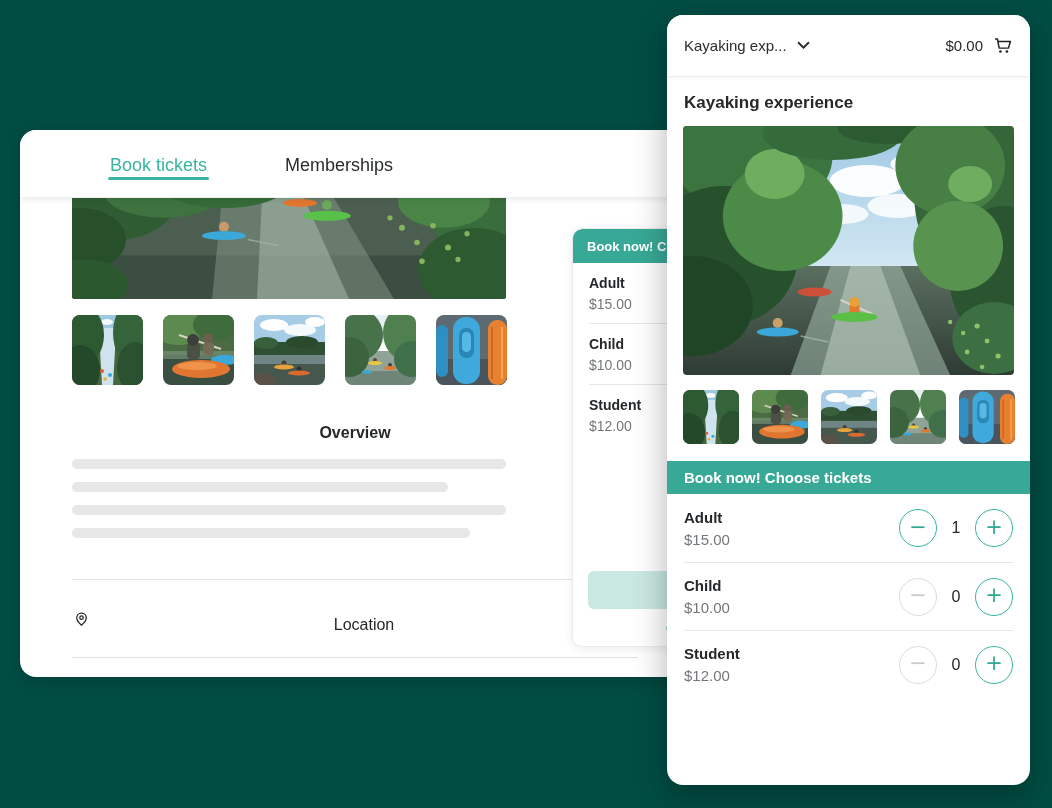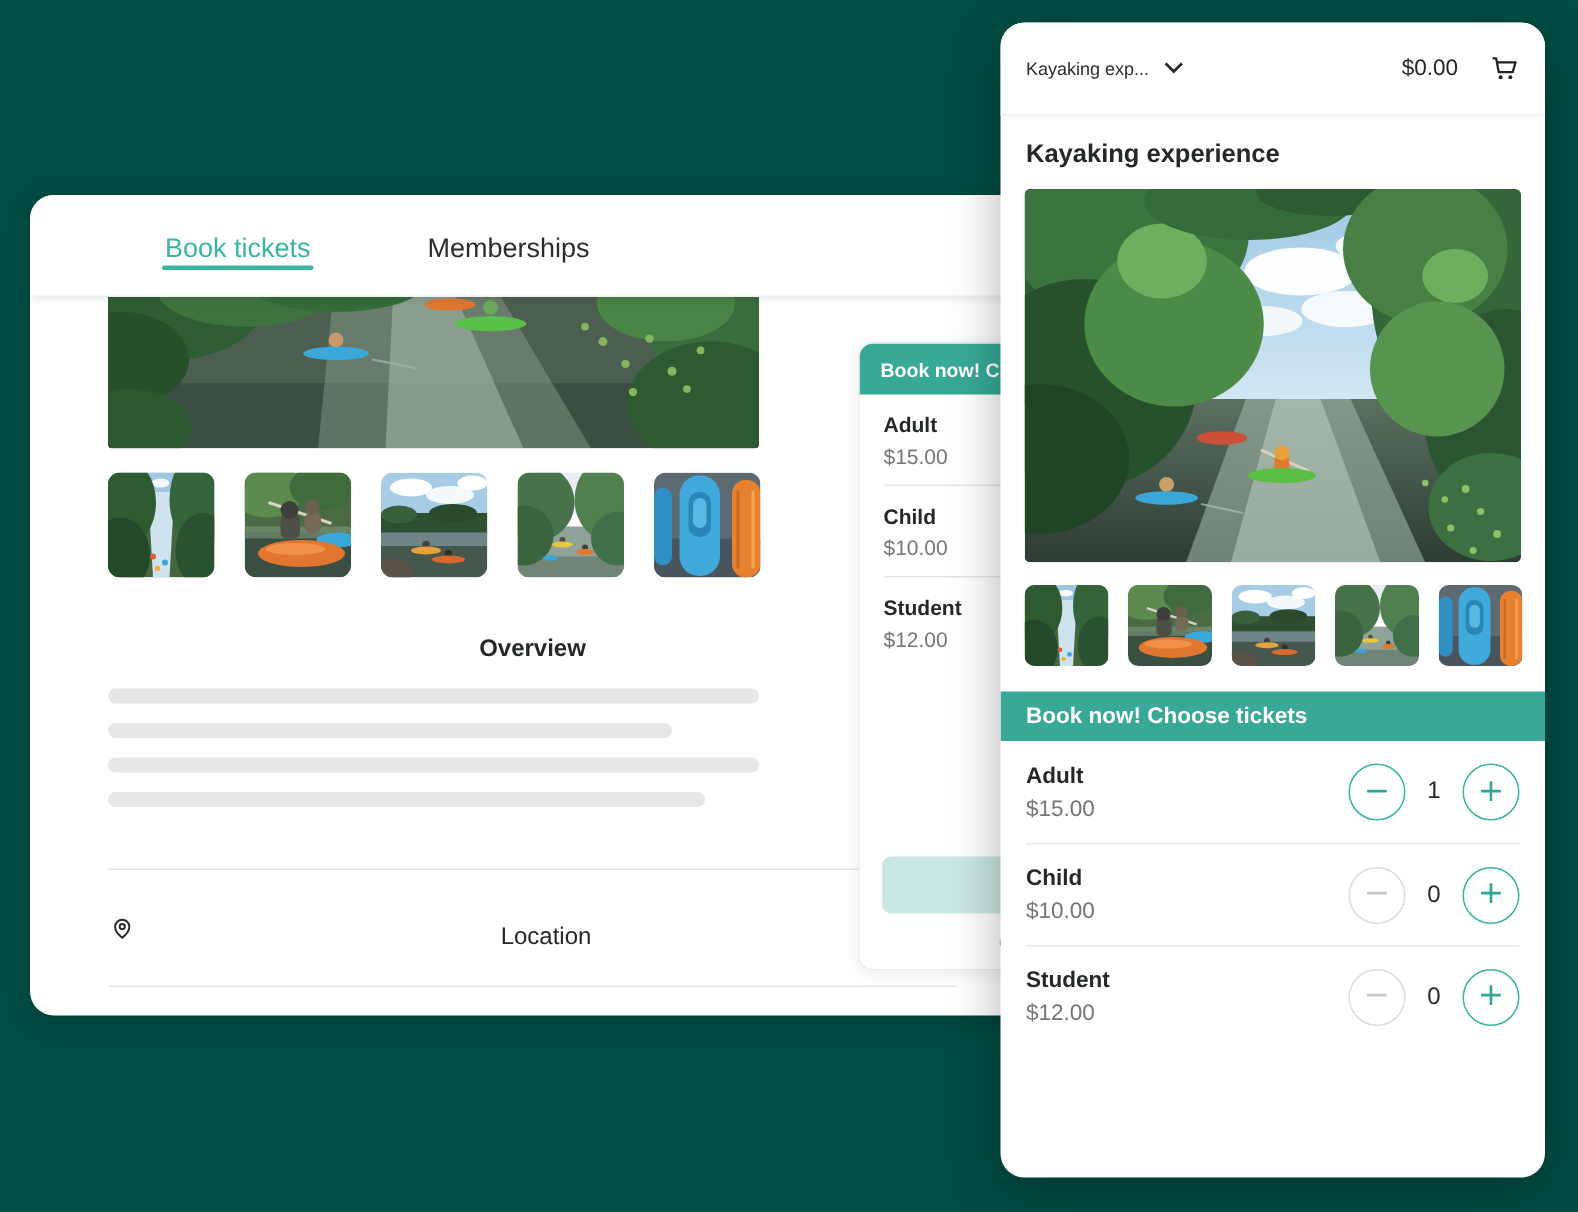--- a/index.html
+++ b/index.html
@@ -73,22 +73,22 @@
     position:absolute;left:667px;top:15px;width:363px;height:770px;
     background:#fff;border-radius:16px;box-shadow:0 10px 34px rgba(0,0,0,.30);
     z-index:5;overflow:hidden;
   }
   .panel-header{
     height:62px;background:#fff;border-bottom:1px solid #efefef;
     box-shadow:0 1px 4px rgba(0,0,0,.05);
     display:flex;align-items:center;justify-content:space-between;padding:0 17px;
   }
   .selector{display:flex;align-items:center;gap:10px;cursor:pointer;}
-  .selector-label{font-size:12px;color:#2a2d2f;}
-  .cart-group{display:flex;align-items:center;gap:20px;cursor:pointer;}
+  .selector-label{font-size:15px;color:#2a2d2f;}
+  .cart-group{display:flex;align-items:center;gap:9px;cursor:pointer;}
   .cart-total{font-size:15px;}
   .panel-title{font-size:17px;font-weight:700;margin:16px 17px 12px;}
   .main-photo-lg{width:331px;height:249px;margin:13px 16px 0;border-radius:4px;overflow:hidden;}
   .thumbs-row-lg{display:flex;gap:13px;margin:15px 16px 0;}
   .thumb-lg{width:56px;height:54px;border-radius:7px;overflow:hidden;flex:none;cursor:pointer;}
   .banner{
     margin-top:17px;height:33px;background:var(--banner);color:#fff;
     display:flex;align-items:center;padding:0 17px;font-size:15px;font-weight:700;
   }
   .t-row{

